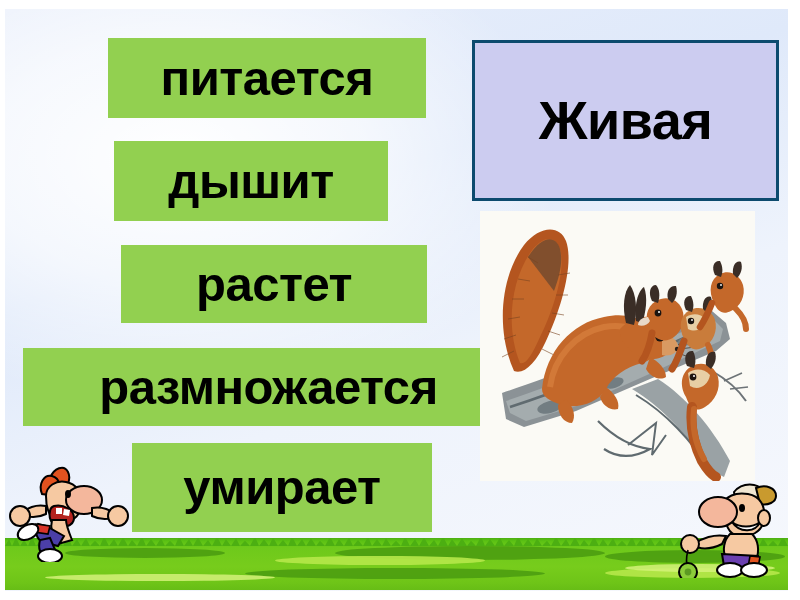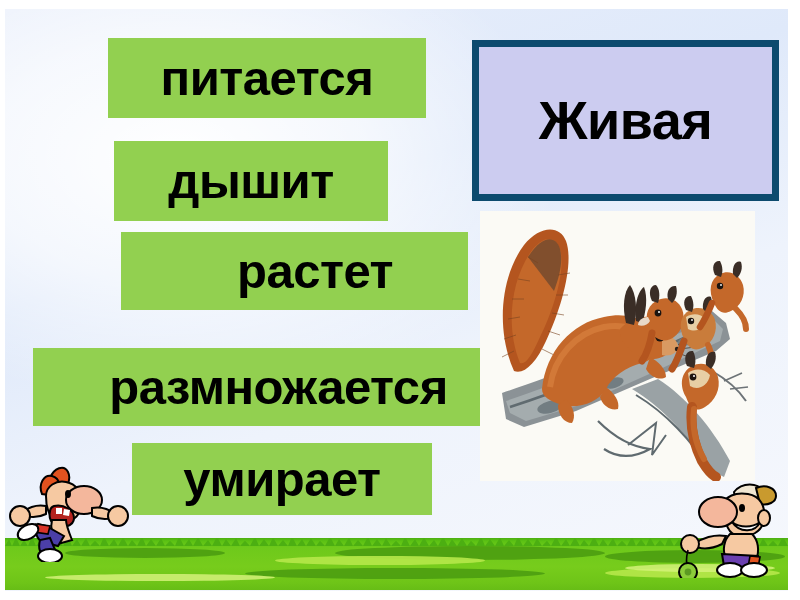--- a/index.html
+++ b/index.html
@@ -63,39 +63,39 @@
   }
   .word-box .word-text {
     color: #000000;
     font-weight: bold;
     white-space: nowrap;
     letter-spacing: -0.5px;
     line-height: 1;
   }
   #box-pitaetsya   { left: 108px; top: 38px;  width: 318px; height: 80px; }
   #box-dyshit      { left: 114px; top: 141px; width: 274px; height: 80px; }
-  #box-rastet      { left: 121px; top: 232px; width: 306px; height: 78px; padding-left: 41px; }
-  #box-razmnozh    { left: 33px;  top: 348px; width: 467px; height: 78px; z-index: 2;}
-  #box-umiraet     { left: 132px; top: 443px; width: 300px; height: 72px; z-index: 4;}
+  #box-rastet      { left: 121px; top: 245px; width: 306px; height: 78px; }
+  #box-razmnozh    { left: 23px;  top: 348px; width: 467px; height: 78px; z-index: 2;}
+  #box-umiraet     { left: 132px; top: 443px; width: 300px; height: 89px; z-index: 4;}
 
   #box-pitaetsya .word-text { font-size: 49px; }
   #box-dyshit    .word-text { font-size: 49px; }
   #box-rastet    .word-text { font-size: 49px; }
   #box-razmnozh  .word-text { font-size: 49px; position: relative; left: 12px; }
   #box-umiraet   .word-text { font-size: 49px; }
 
   
   #title-box {
     position: absolute;
     left: 472px;
     top: 40px;
     width: 307px;
     height: 161px;
     background: #ccccf0;
-    border: 7px solid #0c4a6e;
+    border: 3px solid #0c4a6e;
     box-sizing: border-box;
     display: flex;
     flex-direction: column;
     align-items: center;
     justify-content: center;
     z-index: 3;
   }
   #title-box .title-line {
     color: #000000;
     font-weight: bold;

